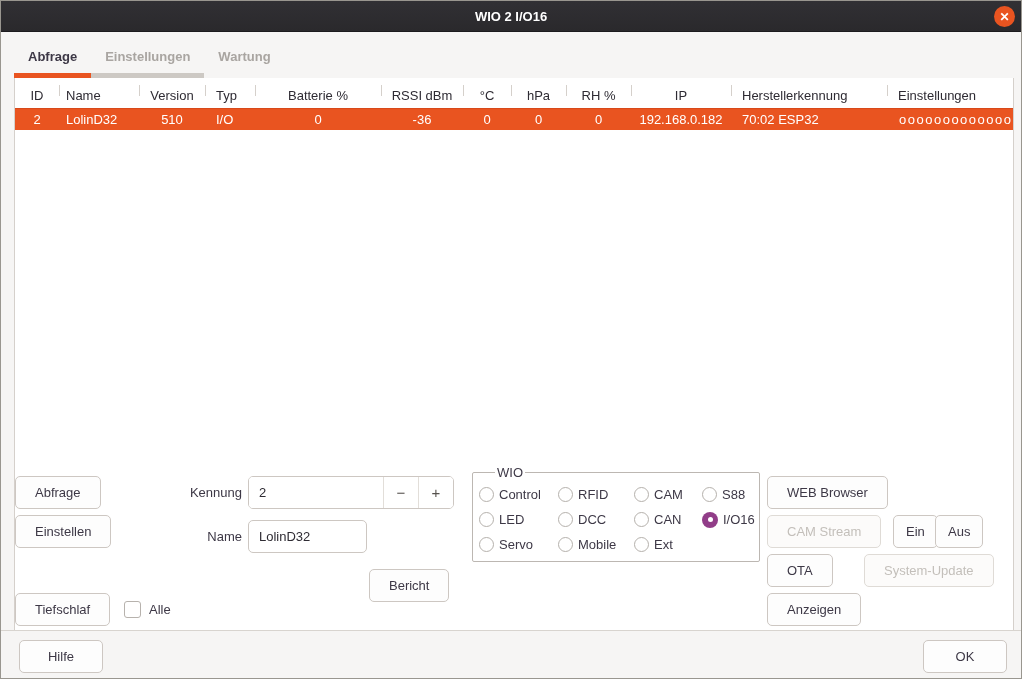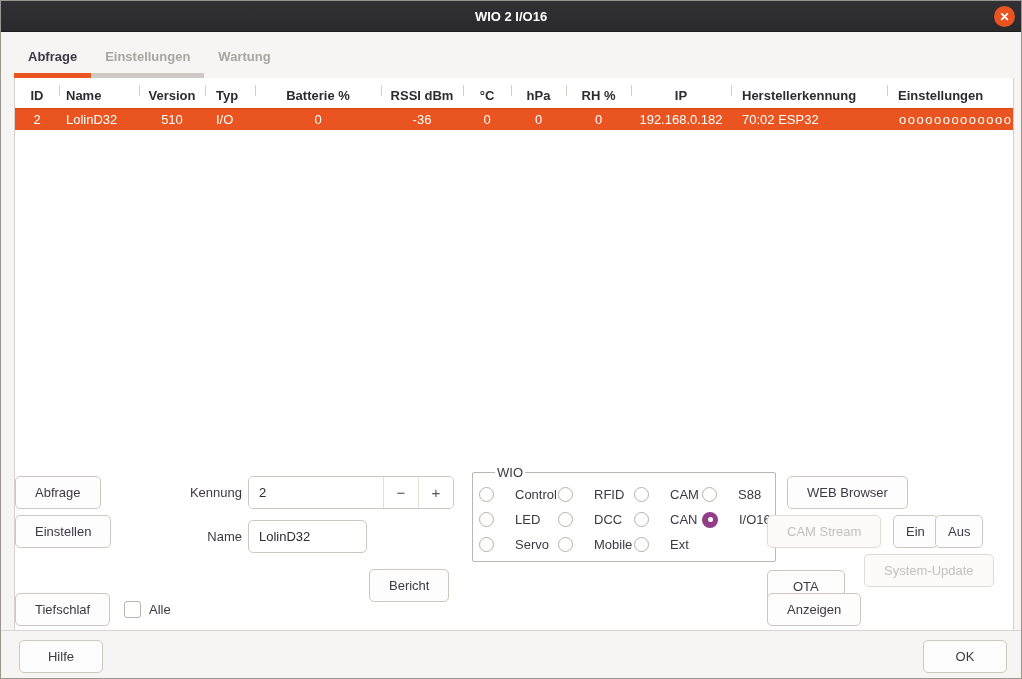--- a/index.html
+++ b/index.html
@@ -28,21 +28,21 @@
   
   .pane { position:absolute; left:13px; top:77px; width:1000px; height:553px; background:#ffffff;
     border-left:1px solid #d5d0cb; border-right:1px solid #d5d0cb; border-bottom:1px solid #d5d0cb; }
 
   
   .tablewrap { position:absolute; top:0; left:0; width:998px; padding-top:6px; background:#ffffff; }
   table { width:100%; border-collapse:collapse; table-layout:fixed; }
   col.c0{width:44px} col.c1{width:80px} col.c2{width:66px} col.c3{width:50px}
   col.c4{width:126px} col.c5{width:82px} col.c6{width:48px} col.c7{width:55px}
   col.c8{width:65px} col.c9{width:100px} col.c10{width:156px} col.c11{width:auto}
-  th { position:relative; height:24px; font-weight:bold; font-size:13px; color:#2e2b33;
+  th { position:relative; height:24px; font-weight:normal; font-size:13px; color:#2e2b33;
     text-align:center; white-space:nowrap; overflow:hidden; background:#ffffff; cursor:pointer; }
   th:not(:first-child)::before { content:""; position:absolute; left:0; top:1px; width:1px; height:11px; background:#d5d0cb; }
   td { height:22px; font-size:13px; color:#ffffff; text-align:center; white-space:nowrap; overflow:hidden; }
   tr.datarow { background:#e95420; border-top:1px solid #d8491a; cursor:pointer; }
   th.al, td.al { text-align:left; }
   .p7{padding-left:7px} .p11{padding-left:11px} .p12{padding-left:12px; letter-spacing:1.5px;}
 
   
   .btn { display:inline-flex; align-items:center; justify-content:center; height:33px; padding:0 19px;
     background:#fdfdfd; border:1px solid #cdc7c2; border-radius:5px; color:#3d3846; font-size:13px;
@@ -64,21 +64,21 @@
 
   
   .checkrow { position:absolute; display:flex; align-items:center; height:33px; gap:8px; cursor:pointer; }
   .checkbox { width:17px; height:17px; border:1px solid #b7b2ad; border-radius:3px; background:#ffffff; }
 
   
   fieldset.group { position:absolute; left:457px; top:387px; width:270px; height:97px;
     border:1px solid #bcb7b2; border-radius:2px; padding:2px 4px 4px 6px; background:#ffffff; }
   fieldset.group legend { font-size:13px; color:#3d3846; padding:0 2px; margin-left:16px; }
   .radiogrid { display:grid; grid-template-columns:79px 76px 68px auto; }
-  .radioitem { display:flex; align-items:center; gap:21px; height:25px; cursor:pointer; }
+  .radioitem { display:flex; align-items:center; gap:5px; height:25px; cursor:pointer; }
   .radio { width:15px; height:15px; border-radius:50%; border:1px solid #b5b1ac; background:#ffffff; flex:0 0 15px; }
   .radio.sel { border:none; background:#913d88; position:relative; width:16px; height:16px; flex-basis:16px; }
   .radio.sel::after { content:""; position:absolute; left:5.5px; top:5.5px; width:5px; height:5px;
     border-radius:50%; background:#ffffff; }
   .radiolabel { color:#3d3846; }
 
   
   .footer { position:absolute; left:0; bottom:0; width:100%; height:48px; background:#f6f5f4;
     border-top:1px solid #d8d4cf; }
   .footer .btn { position:absolute; top:9px; min-width:84px; }
@@ -225,25 +225,25 @@
             <span class="radio"></span>
             <span class="radiolabel">Mobile</span>
           </div>
         <div class="radioitem">
             <span class="radio"></span>
             <span class="radiolabel">Ext</span>
           </div>
       </div>
     </fieldset>
 
-    <button class="btn abs" style="left:772px; top:398px;">WEB Browser</button>
+    <button class="btn abs" style="left:752px; top:398px;">WEB Browser</button>
     <button class="btn abs disabled" style="left:752px; top:437px;">CAM Stream</button>
     <button class="btn abs" style="left:878px; top:437px; padding:0 12px;">Ein</button>
     <button class="btn abs" style="left:920px; top:437px; padding:0 12px;">Aus</button>
-    <button class="btn abs" style="left:752px; top:476px; padding:0 25px;margin-top:16px;">OTA</button>
+    <button class="btn abs" style="left:752px; top:476px; padding:0 19px;">OTA</button>
     <button class="btn abs disabled" style="left:849px; top:476px;">System-Update</button>
     <button class="btn abs" style="left:752px; top:515px;">Anzeigen</button>
 
   </div>
 
   <div class="footer">
     <button class="btn" style="left:18px;">Hilfe</button>
     <button class="btn" style="left:922px;">OK</button>
   </div>
 

